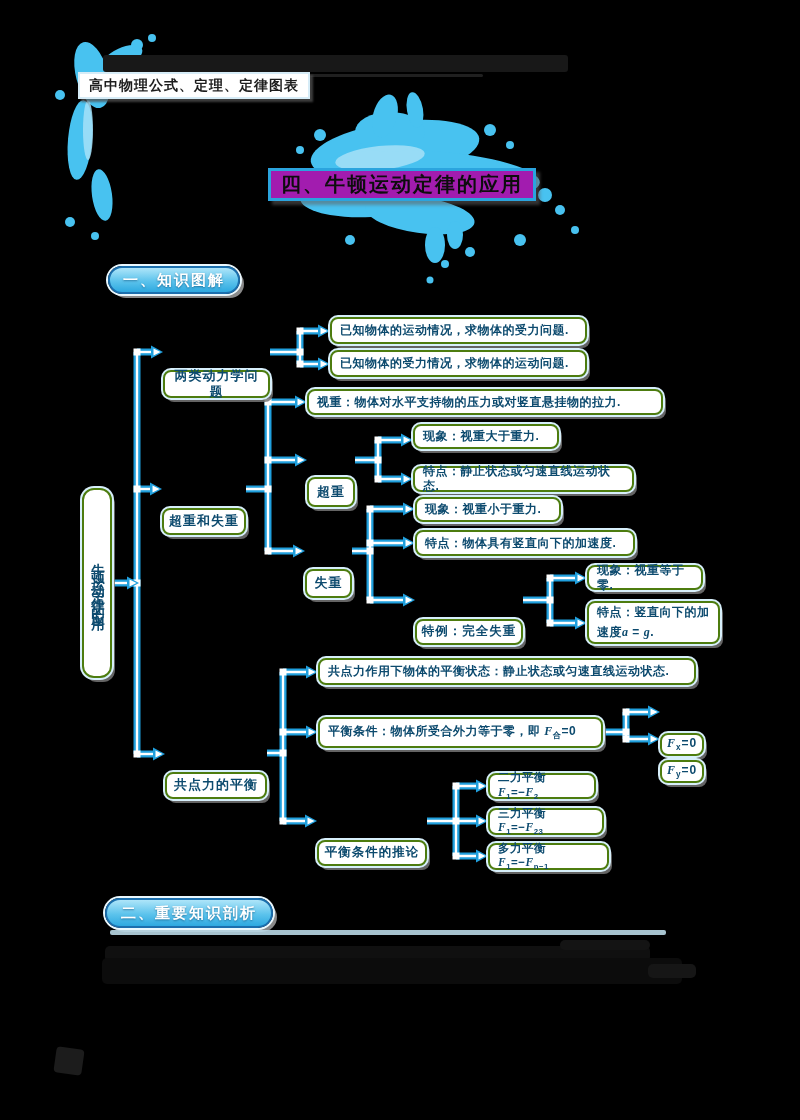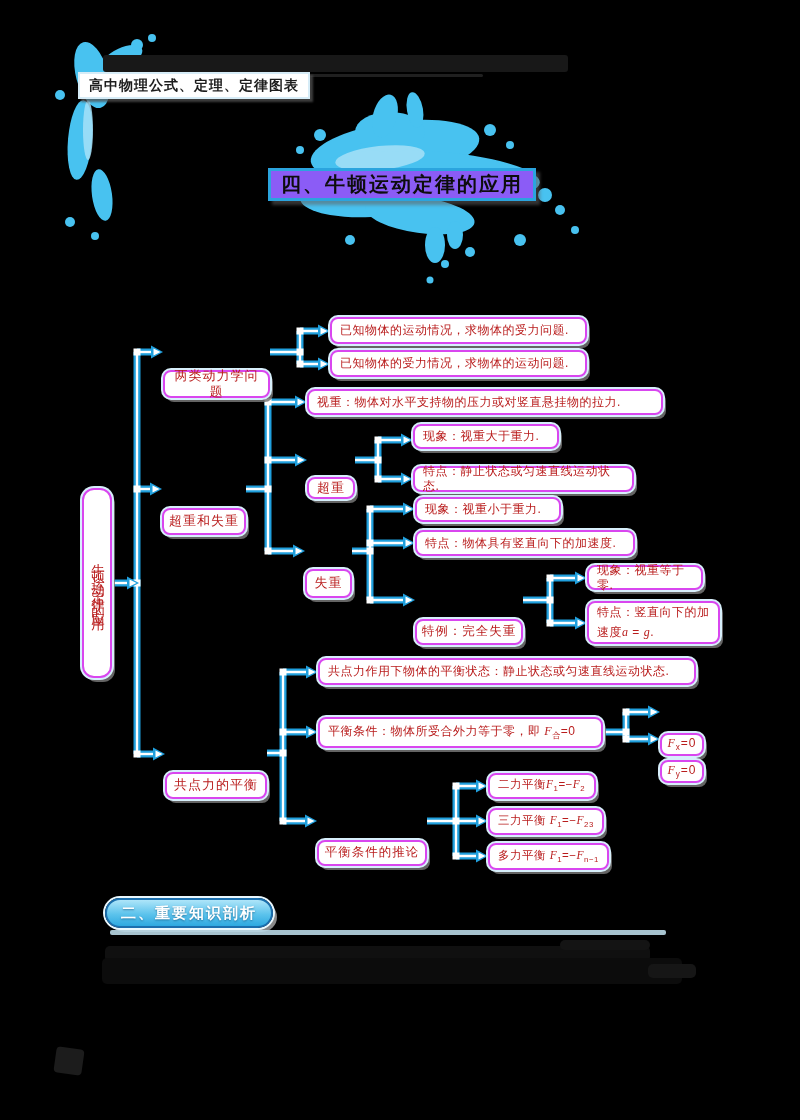--- a/index.html
+++ b/index.html
@@ -7,32 +7,32 @@
         font-family:"Liberation Sans","DejaVu Sans",sans-serif;}
   .abs{position:absolute;box-sizing:border-box;}
   
   .dark-bar{background:#181818;border-radius:3px;}
   
   .running-header{background:#fff;border:2px solid #d6ecf7;color:#1d1d1d;
     font-family:"Liberation Serif","DejaVu Serif",serif;font-weight:700;font-size:14px;
     letter-spacing:1px;display:flex;align-items:center;justify-content:center;
     box-shadow:3px 3px 2px rgba(80,80,80,.75);}
   
-  .title-box{background:#8b5cf6;border:3px solid #2ba4de;display:flex;align-items:center;
+  .title-box{background:#a21caf;border:3px solid #2ba4de;display:flex;align-items:center;
     justify-content:center;font-size:20px;font-weight:900;color:#0d0d0d;letter-spacing:2px;
     box-shadow:4px 4px 3px rgba(95,95,95,.55);}
   
   .pill{background:linear-gradient(180deg,#aee5f9 0%,#5cc3ec 55%,#2ea9e0 100%);
     border:2px solid #1b6fae;border-radius:15px;color:#fff;font-weight:800;font-size:15px;
     letter-spacing:2px;display:flex;align-items:center;justify-content:center;
     box-shadow:0 0 0 2px #eaf8fe,4px 4px 0 #8a8a8a;text-shadow:0 1px 2px rgba(0,60,100,.55);}
   
-  .node{position:absolute;box-sizing:border-box;background:#fff;border:2px solid #d946ef;
+  .node{position:absolute;box-sizing:border-box;background:#fff;border:2px solid #4d7c0f;
     border-radius:8px;box-shadow:0 0 0 2px #d7effb,3px 4px 0 rgba(118,118,118,.85);
-    color:#b91c1c;font-weight:400;display:flex;align-items:center;padding:0 8px;
+    color:#0c4a6e;font-weight:700;display:flex;align-items:center;padding:0 8px;
     line-height:1.25;letter-spacing:.5px;}
   .node.center{justify-content:center;padding:0 4px;text-align:center;letter-spacing:1px;margin-top:32px;}
   .node.vertical{writing-mode:vertical-rl;text-orientation:upright;justify-content:center;
     padding:6px 0;letter-spacing:7px;border-radius:12px;}
   .node.multiline{line-height:1.6;padding:2px 8px;}
   .node i{font-family:"Liberation Serif","DejaVu Serif",serif;}
   .node sub{font-size:.68em;}
   .divider-strip{background:#b9d8e6;opacity:.9;border-radius:2px;}
   .blob{background:#101010;border-radius:5px;}
   svg{display:block;}
@@ -88,20 +88,23 @@
   <div class="abs dark-bar" style="left:103px;top:74px;width:380px;height:3px;background:#202020;"></div>
 
   <div class="abs running-header" style="left:78px;top:72px;width:232px;height:27px;">
     <span>高中物理公式、定理、定律图表</span>
   </div>
 
   <div class="abs title-box" style="left:268px;top:168px;width:268px;height:33px;">
     <span>四、牛顿运动定律的应用</span>
   </div>
 
+  <div class="abs pill" style="left:108px;top:266px;width:132px;height:28px;">
+    <span>一、知识图解</span>
+  </div>
 
   <svg id="connectors" class="abs" style="left:0;top:0;" width="800" height="1120" viewBox="0 0 800 1120">
       <path d="M112 583 H137" fill="none" stroke="#1F9FDD" stroke-width="7"></path>
       <path d="M137 352 V754" fill="none" stroke="#1F9FDD" stroke-width="7"></path>
       <path d="M137 352 H152" fill="none" stroke="#1F9FDD" stroke-width="7"></path>
       <path d="M137 489 H151" fill="none" stroke="#1F9FDD" stroke-width="7"></path>
       <path d="M137 754 H154" fill="none" stroke="#1F9FDD" stroke-width="7"></path>
       <path d="M270 352 H300 M300 331 V364 M300 331 H319 M300 364 H319" fill="none" stroke="#1F9FDD" stroke-width="7"></path>
       <path d="M246 489 H268 M268 402 V551 M268 402 H296 M268 460 H296 M268 551 H294" fill="none" stroke="#1F9FDD" stroke-width="7"></path>
       <path d="M355 460 H378 M378 440 V479 M378 440 H402 M378 479 H402" fill="none" stroke="#1F9FDD" stroke-width="7"></path>
@@ -216,21 +219,21 @@
       </div>
       <div class="node" style="left: 330px; top: 350px; width: 257px; height: 27px; font-size: 12px;">
         <span>已知物体的受力情况，求物体的运动问题.</span>
       </div>
       <div class="node center" style="left: 162px; top: 476px; width: 84px; height: 27px; font-size: 13px;">
         <span>超重和失重</span>
       </div>
       <div class="node" style="left: 307px; top: 389px; width: 356px; height: 26px; font-size: 12px;">
         <span>视重：物体对水平支持物的压力或对竖直悬挂物的拉力.</span>
       </div>
-      <div class="node center" style="left: 307px; top: 445px; width: 48px; height: 22px; font-size: 13px;">
+      <div class="node center" style="left: 307px; top: 445px; width: 48px; height: 30px; font-size: 13px;">
         <span>超重</span>
       </div>
       <div class="node" style="left: 413px; top: 424px; width: 146px; height: 25px; font-size: 12px;">
         <span>现象：视重大于重力.</span>
       </div>
       <div class="node" style="left: 413px; top: 466px; width: 221px; height: 26px; font-size: 12px;">
         <span>特点：静止状态或匀速直线运动状态.</span>
       </div>
       <div class="node center" style="left: 305px; top: 537px; width: 47px; height: 29px; font-size: 13px;">
         <span>失重</span>

